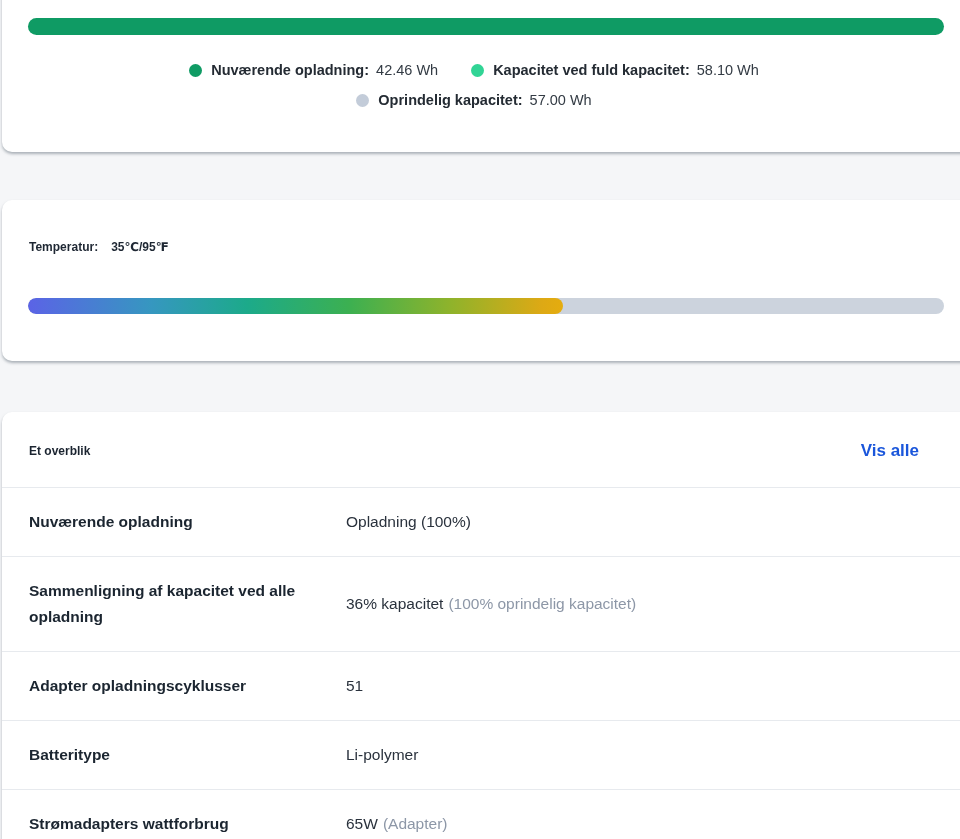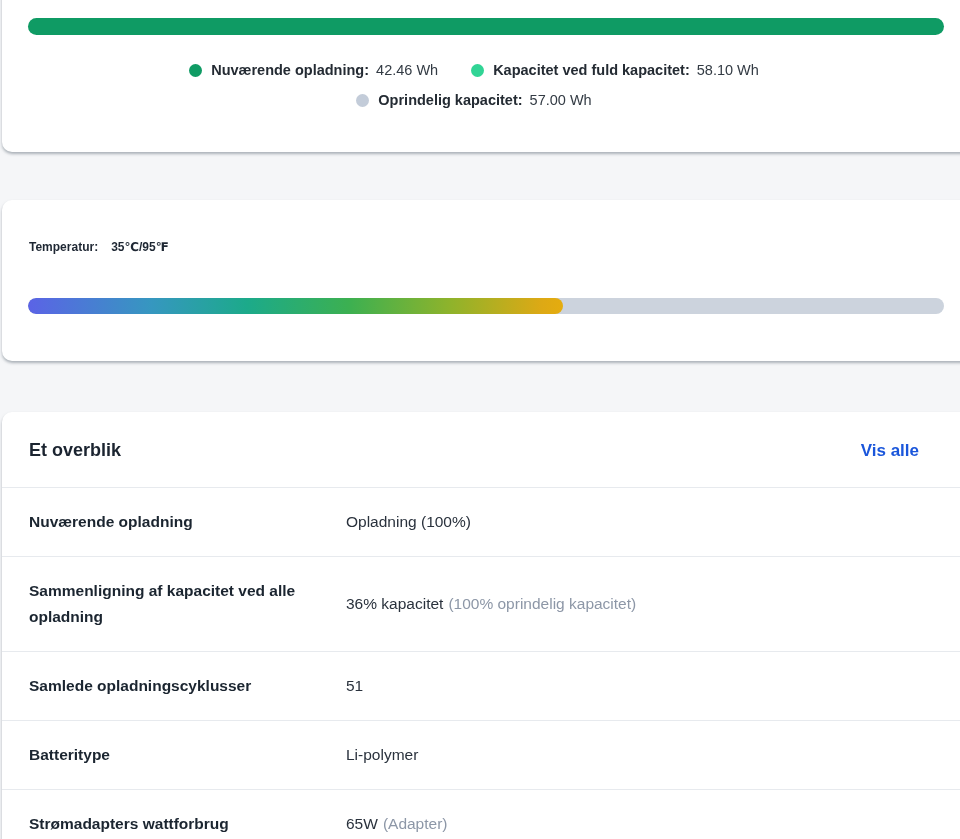--- a/index.html
+++ b/index.html
@@ -45,21 +45,21 @@
     position:absolute; left:26px; top:98px;
     width:916px; height:16px; border-radius:8px; overflow:hidden;
   }
   .temp-fill { height:100%; border-radius:8px; }
   
   .card-overview { top:412px; height:520px; }
   .ov-header {
     display:flex; align-items:center; justify-content:space-between;
     padding:26px 55px 24px 27px; height:75px;
   }
-  .ov-title { font-size:18px; font-weight:700; color:#1b2430; }
+  .ov-title { font-size:12px; font-weight:700; color:#1b2430; }
   .ov-link { font-size:17px; font-weight:600; text-decoration:none; cursor:pointer; }
   .ov-row {
     display:grid; grid-template-columns:303px 1fr; column-gap:14px;
     align-items:center;
     padding:21px 0 21px 27px;
     border-top:1px solid #e7eaee;
     font-size:15.5px; line-height:26px;
   }
   .ov-row:first-of-type { border-top-color:#dfe3e8; }
   .ov-label { font-weight:700; color:#1b2530; }
@@ -113,21 +113,21 @@
     <span class="ov-label">Nuværende opladning</span>
     <span class="ov-value"><span>Opladning (100%)</span><span class="ov-muted"></span></span>
   </div>
 
   <div class="ov-row">
     <span class="ov-label">Sammenligning af kapacitet ved alle opladning</span>
     <span class="ov-value"><span>36% kapacitet</span><span class="ov-muted">(100% oprindelig kapacitet)</span></span>
   </div>
 
   <div class="ov-row">
-    <span class="ov-label">Samlede opladningscyklusser</span>
+    <span class="ov-label">Adapter opladningscyklusser</span>
     <span class="ov-value"><span>51</span><span class="ov-muted"></span></span>
   </div>
 
   <div class="ov-row">
     <span class="ov-label">Batteritype</span>
     <span class="ov-value"><span>Li-polymer</span><span class="ov-muted"></span></span>
   </div>
 
   <div class="ov-row">
     <span class="ov-label">Strømadapters wattforbrug</span>

